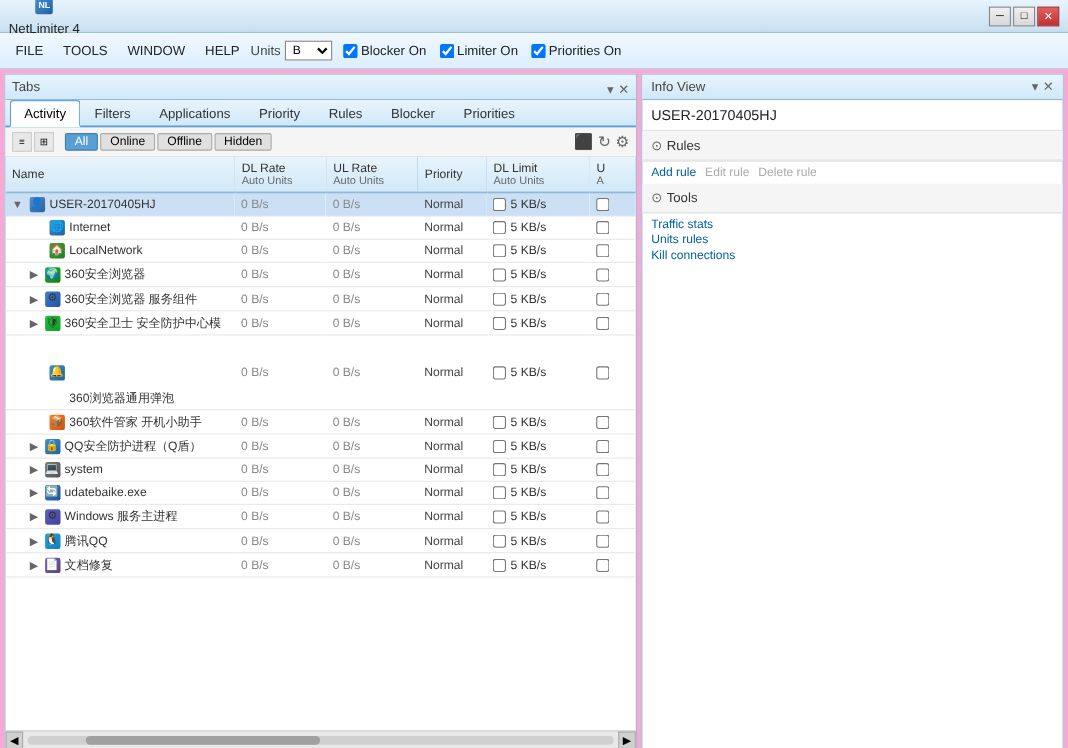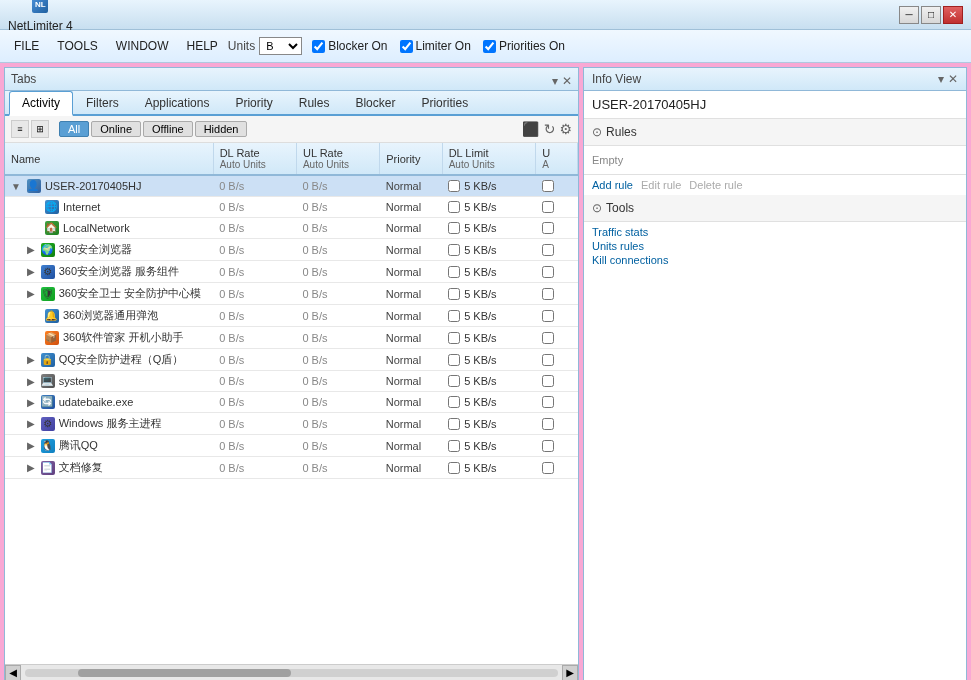--- a/index.html
+++ b/index.html
@@ -445,21 +445,21 @@
         <input type="checkbox" class="limit-checkbox" style="">
         <span style="color:#888;"></span>
       </div>
     </td>
   </tr>
             <tr>
     <td class="name-col">
       <div class="row-name" style="padding-left:16px;">
         <span style="display:inline-block;width:14px;"></span>
         <span class="app-icon" style="background:linear-gradient(135deg,#4090d0,#2060a0);font-size:10px;text-align:center;line-height:14px;">🔔</span>
-        <span style="font-size:11px;">360浏览器通用弹泡</span>
+        <span style="font-size:11px;margin-top:46px;">360浏览器通用弹泡</span>
       </div>
     </td>
     <td class="rate-cell">0 B/s</td>
     <td class="rate-cell">0 B/s</td>
     <td class="priority-cell">Normal</td>
     <td>
       <div class="limit-cell">
         <input type="checkbox" class="limit-checkbox" style="">
         <span class="limit-val">5 KB/s</span>
       </div>
@@ -660,23 +660,20 @@
         <span>✕</span>
       </div>
     </div>
     <div class="info-user">USER-20170405HJ</div>
 
     <div class="info-section">
       <div class="section-header">
         <span class="collapse-icon">⊙</span>
         <span>Rules</span>
       </div>
-      <div class="section-content">
-        <div class="empty-text">Empty</div>
-      </div>
       <div class="info-links">
         <a class="info-link">Add rule</a>
         <a class="info-link disabled">Edit rule</a>
         <a class="info-link disabled">Delete rule</a>
       </div>
     </div>
 
     <div class="info-section tools-section">
       <div class="section-header">
         <span class="collapse-icon">⊙</span>

